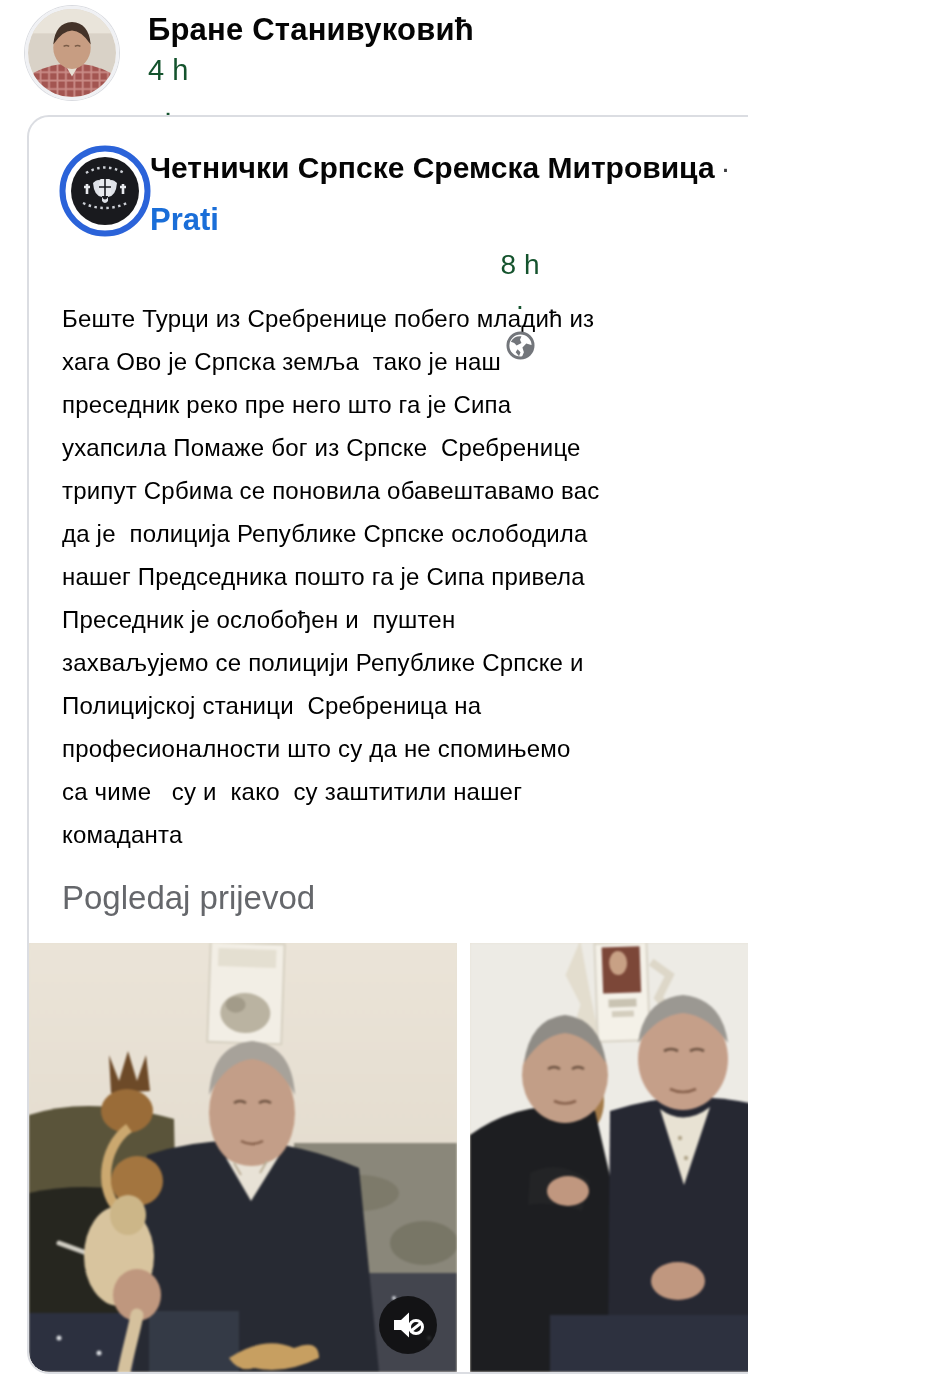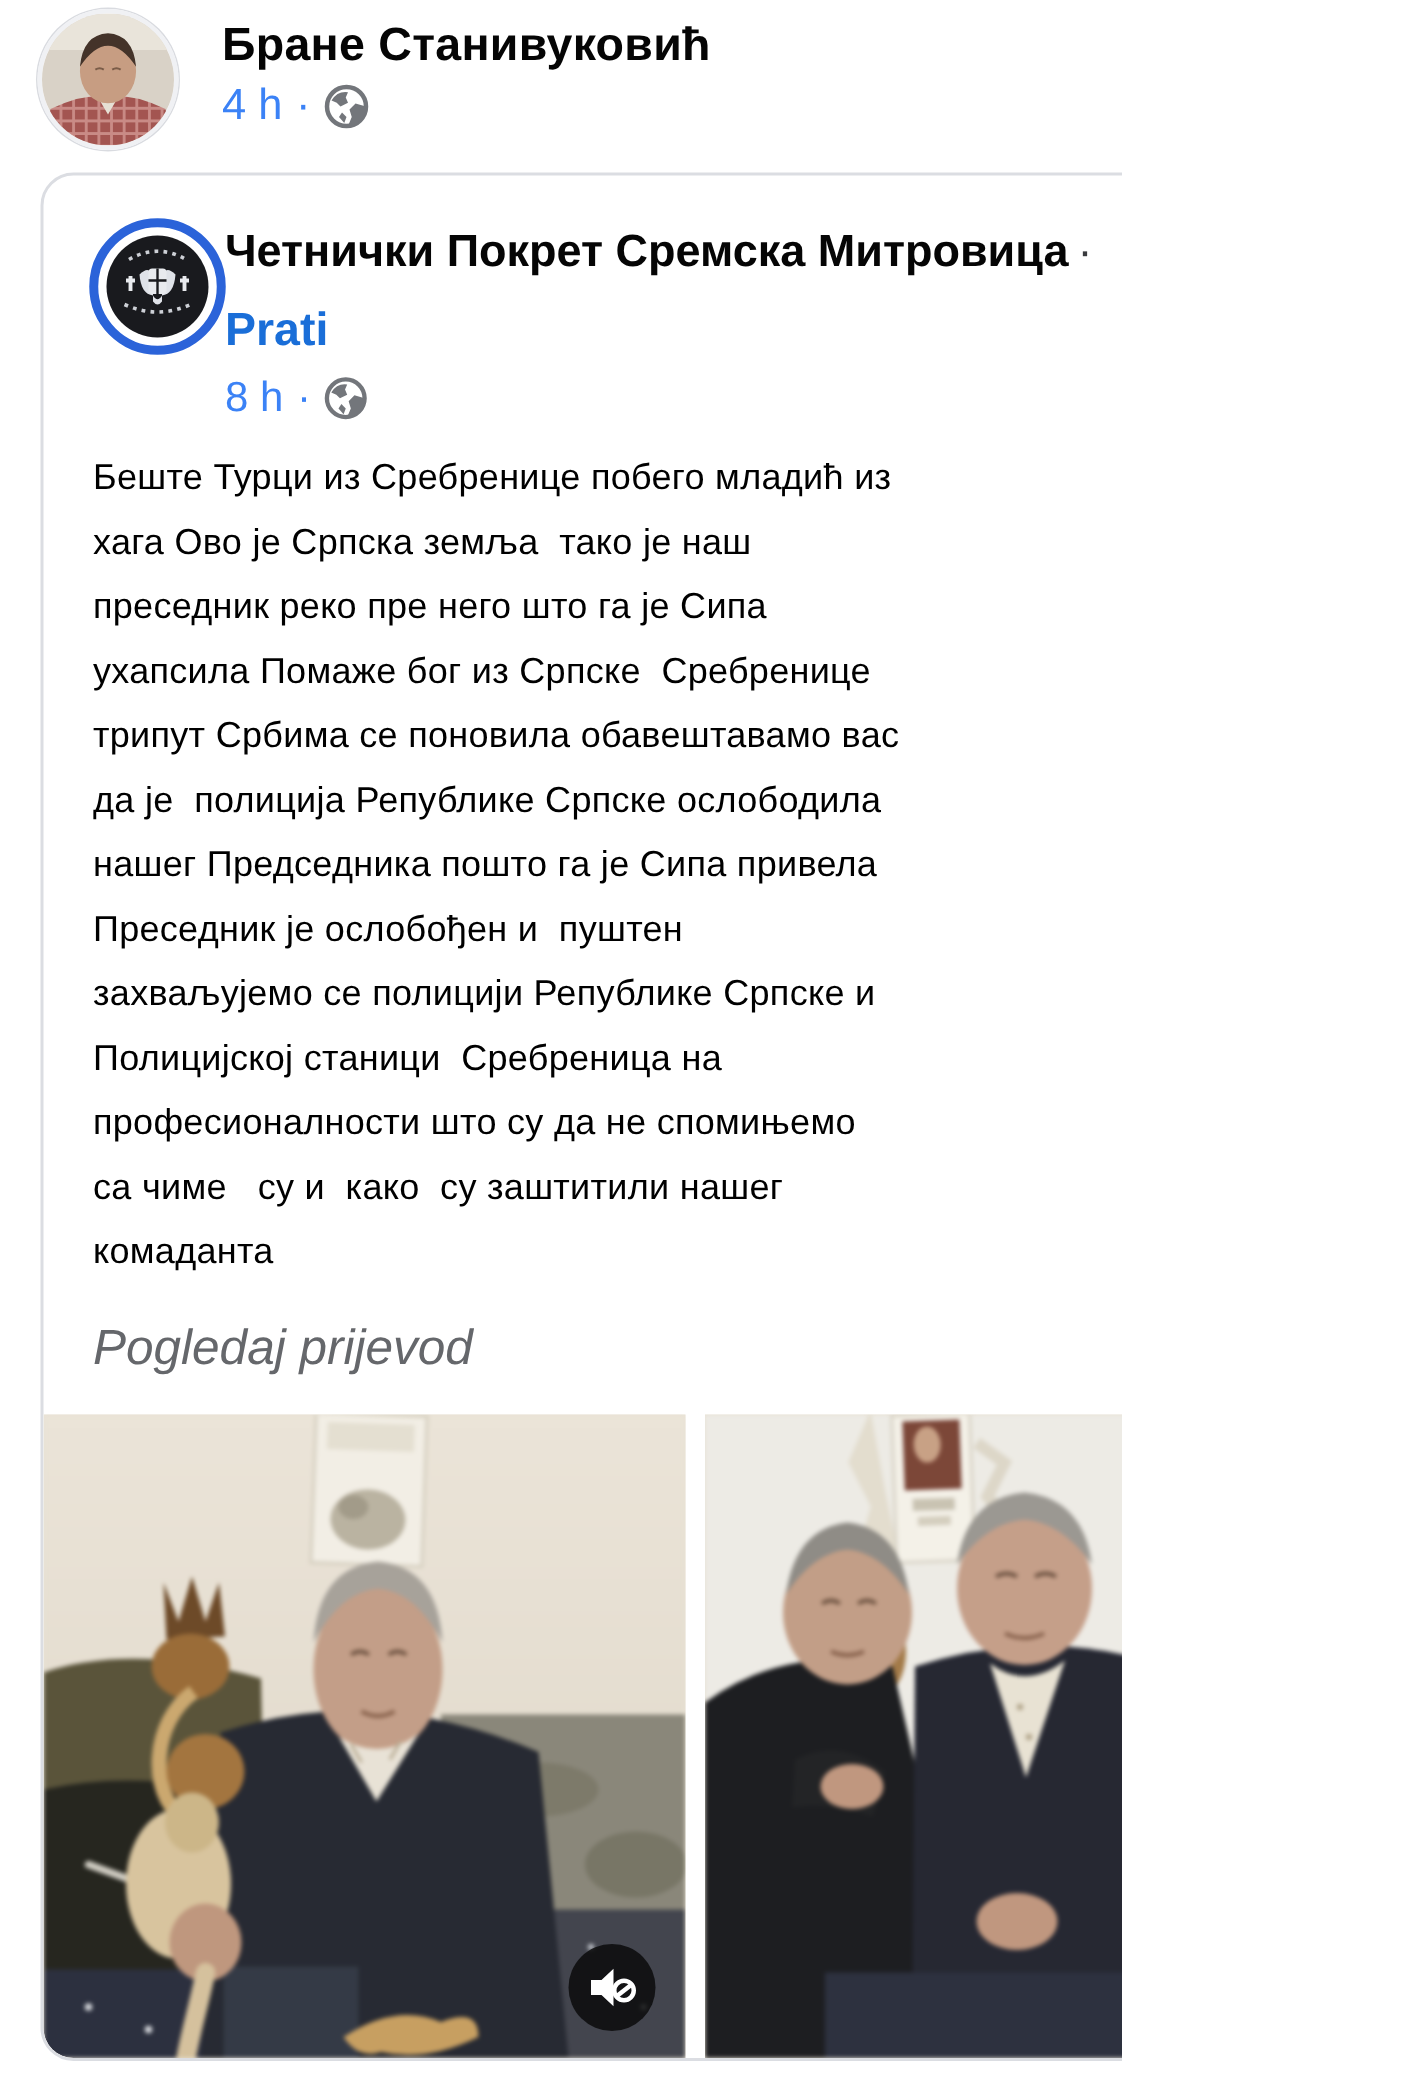--- a/index.html
+++ b/index.html
@@ -12,21 +12,21 @@
   .post-header { position:absolute; left:0; top:0; width:936px; height:112px; }
   .author-avatar {
     position:absolute; left:25px; top:6px; width:94px; height:94px; border-radius:50%;
     overflow:hidden; border:3px solid #f0f1f4; box-shadow:0 0 0 1px #d9dbe0; cursor:pointer;
   }
   .author-avatar svg { display:block; width:100%; height:100%; }
   .author-name {
     position:absolute; left:148px; top:12px; font-size:31px; font-weight:700;
     color:#050505; letter-spacing:.2px; cursor:pointer;
   }
-  .meta-row { display:flex; align-items:center; gap:9px; color:#3b82f6; }
+  .meta-row { display:flex; align-items:center; gap:9px; color:#14532d;flex-direction:column; }
   .post-header .meta-row { position:absolute; left:148px; top:54px; font-size:29px; }
   .meta-row .globe { display:inline-flex; }
   .menu-btn {
     position:absolute; right:26px; top:14px; display:flex; gap:9px; padding:4px; cursor:pointer;
   }
   .menu-btn i { width:11px; height:11px; border-radius:50%; background:#616468; display:block; }
   
   .shared-card {
     position:absolute; left:27px; top:115px; width:881px; height:1259px;
     border:2px solid #dbdde2; border-radius:22px; background:#fff; overflow:hidden;
@@ -41,21 +41,21 @@
   .page-name { cursor:pointer; }
   .name-sep { font-weight:400; color:#3a3b3e; margin-left:6px; }
   .follow-link { margin-top:12px; font-size:31px; line-height:40px; font-weight:700; color:#1A6ED8; cursor:pointer; width:max-content;text-align:center; }
   .card-header .meta-row { margin-top:9px; font-size:28px; }
   .post-text {
     margin:18px 28px 0 33px; font-size:24px; line-height:43px; color:#000000;
     white-space:pre-wrap; letter-spacing:.2px;
   }
   .translate-link {
     margin:22px 14px 0 33px; font-size:33px; line-height:40px; color:#65676B;
-    width:max-content; cursor:pointer;font-style:italic;
+    width:max-content; cursor:pointer;
   }
   
   .media-row { position:absolute; left:0; bottom:0; width:877px; height:429px; display:flex; gap:13px; background:#fff; }
   .media { position:relative; height:429px; overflow:hidden; cursor:pointer; background:#e7e1d4; }
   .media-left  { width:428px; border-bottom-left-radius:20px; }
   .media-right { width:436px; border-bottom-right-radius:20px; }
   .media svg.scene { display:block; width:100%; height:100%; filter:blur(1.3px) saturate(.95); }
   .mute-btn {
     position:absolute; left:350px; top:353px; width:58px; height:58px; border-radius:50%;
     background:rgba(8,8,8,.82); display:flex; align-items:center; justify-content:center; cursor:pointer;
@@ -117,21 +117,21 @@
           <path d="M58,38 Q51,31 49,40 L49,52 Q57,51 58,38 Z" fill="#dfe2e8"></path>
           <rect x="40" y="34" width="12" height="17" rx="2.5" fill="#e8eaee"></rect>
           <path d="M46,34 V51 M40,42 H52" stroke="#191a1e" stroke-width="1.6"></path>
           <path d="M25,42 H31 M28,39 V49" stroke="#e8eaee" stroke-width="2.6"></path>
           <path d="M61,42 H67 M64,39 V49" stroke="#e8eaee" stroke-width="2.6"></path>
           <path d="M43,52 Q46,57 49,52 L49,56 Q46,60 43,56 Z" fill="#dfe2e8"></path>
         </svg>
       </div>
       <div class="page-head-text">
         <div class="page-name-line">
-          <span class="page-name">Четнички Покрет Сремска Митровица</span><span class="name-sep">·</span>
+          <span class="page-name">Четнички Српске Сремска Митровица</span><span class="name-sep">·</span>
         </div>
         <div class="follow-link">Prati</div>
         <div class="meta-row">
           <span>8 h</span>
           <span>·</span>
           <span class="globe">
             <svg width="29" height="29" viewBox="0 0 30 30">
               <circle cx="15" cy="15" r="13" fill="#ffffff" stroke="#73767b" stroke-width="3"></circle>
               <path d="M5,11 Q9,4.5 16,5.5 L14.5,9 L16,12.5 L11,15 L8.5,12.5 Z" fill="#73767b"></path>
               <path d="M16,28 A13,13 0 0 0 28,15 L21,13 L17,17 L18.5,22 Z" fill="#73767b"></path>

